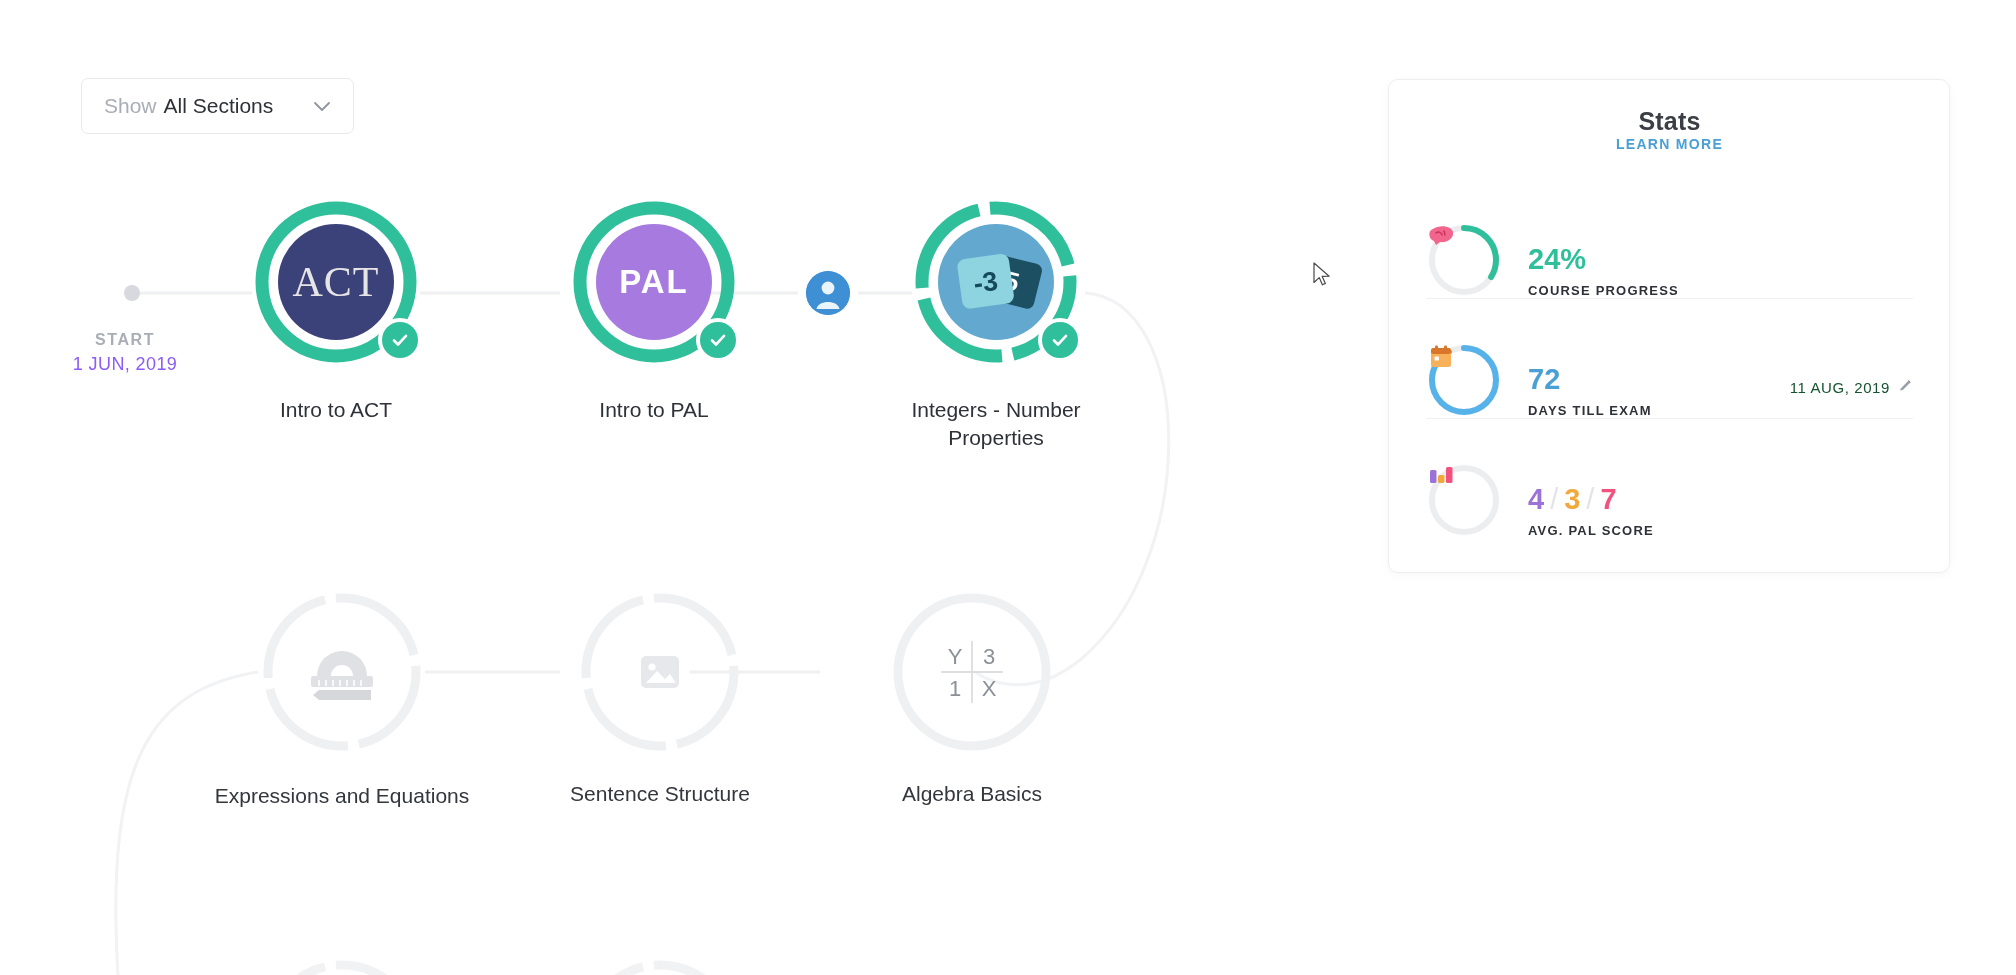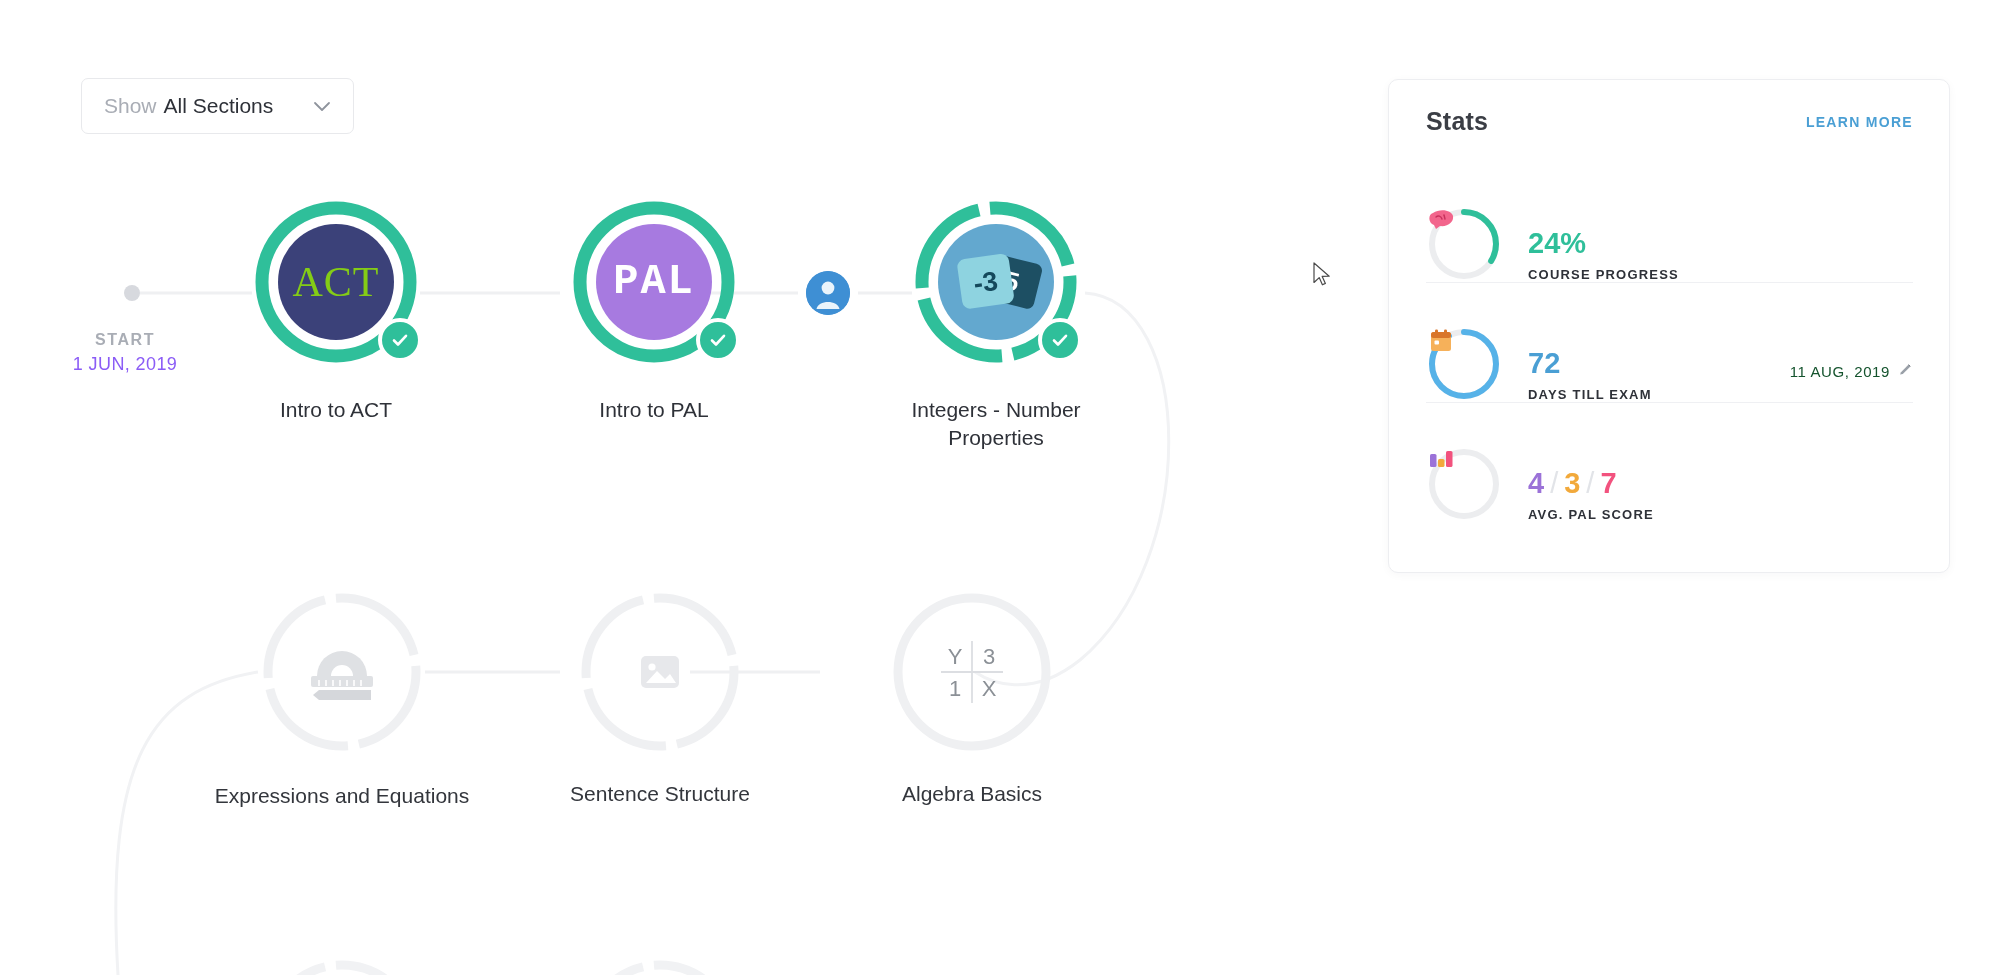--- a/index.html
+++ b/index.html
@@ -46,25 +46,25 @@
 
   .node-label {
     position:absolute; text-align:center;
     font-size: 21px; color:#2e3138; line-height: 1.35;
     font-family:"Liberation Sans", sans-serif;
   }
   .node-label.locked { color:#33363c; }
 
   .act-text {
     font-family:"Liberation Serif", serif;
-    color:#84cc16; font-size: 42px; letter-spacing: 1px; font-weight: 400; text-align: center;
+    color:#e5e5e5; font-size: 42px; letter-spacing: 1px; font-weight: 400; text-align: center;
   }
   .pal-text {
-    font-family:Liberation Mono, monospace;
-    color:#fff; font-size: 42px; letter-spacing: 2px; font-weight: 700;
+    font-family:Liberation Sans, sans-serif;
+    color:#fff; font-size: 33px; letter-spacing: 2px; font-weight: 700;
   }
 
   .start-dot {
     position:absolute; width:16px; height:16px; border-radius:50%;
     background:#d7d9de;
   }
   .start-text {
     position:absolute; text-align:center; line-height:1.45;
   }
   .start-text .s1 {
@@ -83,20 +83,21 @@
   
   .stats-card {
     position:absolute; left:1388px; top:79px;
     width:562px; height:494px;
     background:#fff; border:1px solid #edeef1; border-radius:10px;
     box-shadow: 0 2px 10px rgba(30,35,50,0.035);
   }
   .stats-head {
     display:flex; align-items:center; justify-content:space-between;
     padding: 27px 36px 0 37px;
+    flex-direction: column;
   }
   .stats-title { font-size:25px; color:#3b3e45; font-weight:700; letter-spacing:0.2px; }
   .learn-more {
     font-size:14px; color:#4a9fd4; font-weight:700; letter-spacing:1.3px;
     cursor:pointer; text-decoration:none;
   }
   .stat-row {
     display:flex; align-items:flex-end;
     padding: 0 36px 0 37px;
     height: 120px; position:relative;

